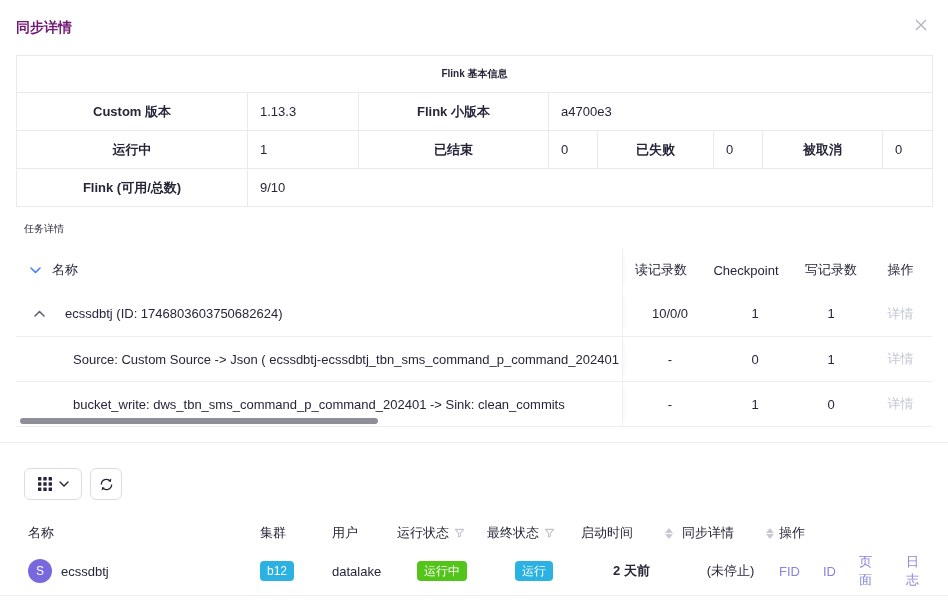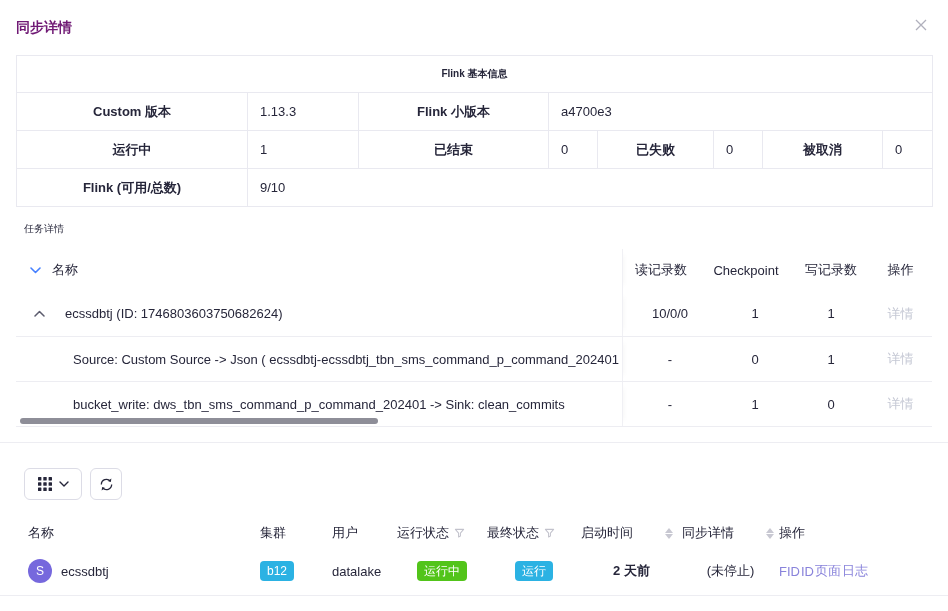--- a/index.html
+++ b/index.html
@@ -58,21 +58,21 @@
   .c-stop { width:97px; } .c-op { flex:1; }
   .jdata .c-run, .jdata .c-final, .jdata .c-start, .jdata .c-stop { justify-content:center; }
   .filter-ic { margin-left:5px; display:flex; cursor:pointer; }
   .sorter { margin-left:32px; display:flex; flex-direction:column; gap:1px; cursor:pointer; }
   .avatar { width:24px; height:24px; border-radius:50%; background:#7668dd; color:#fff;
     font-size:12px; display:flex; align-items:center; justify-content:center; margin-right:9px; flex:none; }
   .badge { font-size:12px; color:#fff; border-radius:4px; padding:2px 7px; line-height:16px; }
   .badge.cyan { background:#2bb2e3; }
   .badge.green { background:#52c41a; }
   .bold { font-weight:700; }
-  .c-op.links { display:flex; gap:1px; }
+  .c-op.links { display:flex; gap:23px; }
   .op-link { color:#8983db; cursor:pointer; text-decoration:none; font-size:13px; }
 </style>
 </head>
 <body>
 
 <div class="modal-header">
   <span class="modal-title">同步详情</span>
   <button class="close-btn">
     <span style="display:flex;">
       <svg width="14" height="14" viewBox="0 0 14 14">

